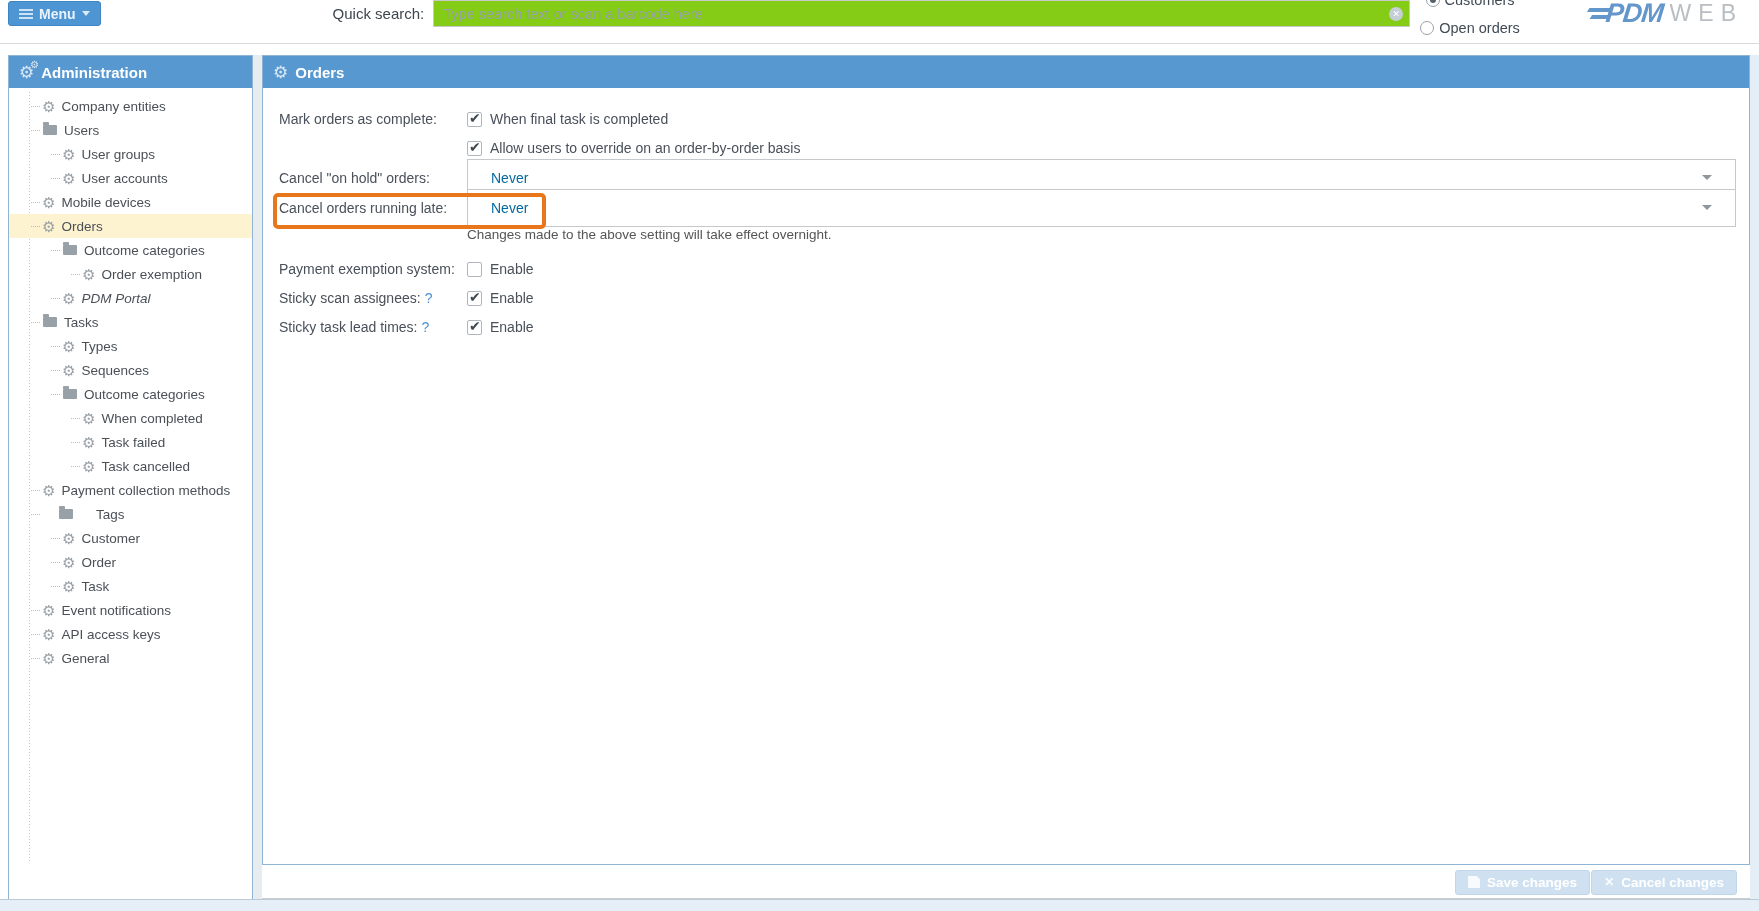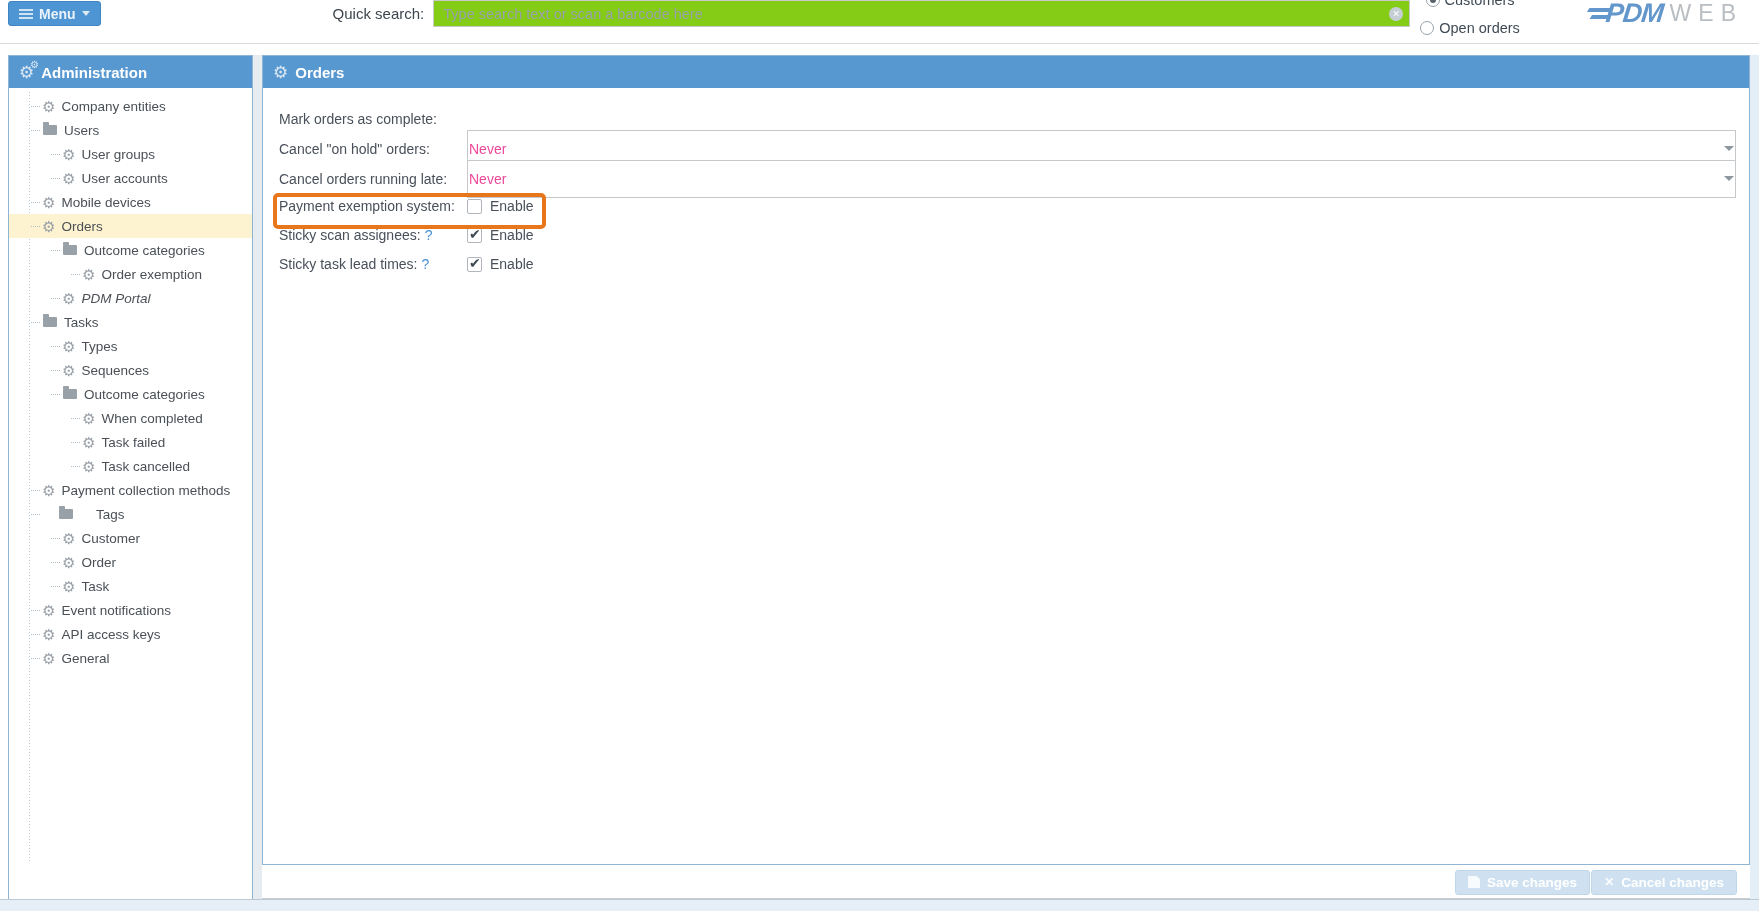--- a/index.html
+++ b/index.html
@@ -85,22 +85,22 @@
   .frow.dd { height:25px; margin-bottom:5px; }
   .frow.first-dd { margin-top:-2px; }
   .frow.note-row { height:18px; margin-bottom:16px; }
   .flabel { width:188px; flex-shrink:0; font-size:14px; color:#49505a; }
   .fctrl { flex:1; display:flex; align-items:center; font-size:14px; color:#49505a; }
   .cb { width:15px; height:15px; border:1px solid #b0b6bc; border-radius:2px; background:#fff;
         margin-right:8px; position:relative; display:inline-block; flex-shrink:0; cursor:pointer; }
   .cb.checked::after { content:"✔"; position:absolute; left:1px; top:-3px; font-size:14px;
                        color:#3e4952; }
   .dropdown { flex:1; margin-right:13px; height:38px; border:1px solid #c6c9cc; background:#fff;
-              display:flex; align-items:center; justify-content:space-between; padding:0 1px;
-              font-size:14px; color:#ec4899; cursor:pointer; }
+              display:flex; align-items:center; justify-content:space-between; padding:0 23px;
+              font-size:14px; color:#0369a1; cursor:pointer; }
   .dd-caret { width:0; height:0; border-left:5px solid transparent; border-right:5px solid transparent;
               border-top:5px solid #8f969c; }
   .note { font-size:13.5px; color:#555; }
   .help { color:#4a90d2; margin-left:4px; }
   .orange-box { position:absolute; left:10px; top:105px; width:273px; height:36px;
                 border:4px solid #e8771c; border-radius:5px; pointer-events:none; z-index:5; }
 
   
   .footer-bar { position:absolute; left:262px; top:822px; width:1488px; height:33px; background:#fff;
                 border-bottom:1px solid #c9ced3; display:flex; align-items:center;
@@ -287,38 +287,55 @@
 
   <section class="main">
     <div class="panel-header">
       <span class="gear-white">⚙</span>
       <span>Orders</span>
     </div>
 
     <div class="form">
       <div class="frow">
         <div class="flabel">Mark orders as complete:</div>
+        <div class="fctrl">
+          <span class="cb checked"></span>
+          <span>When final task is completed</span>
+        </div>
+      </div>
+      <div class="frow">
+        <div class="flabel"></div>
+        <div class="fctrl">
+          <span class="cb checked"></span>
+          <span>Allow users to override on an order-by-order basis</span>
+        </div>
       </div>
       <div class="frow dd first-dd">
         <div class="flabel">Cancel "on hold" orders:</div>
         <div class="fctrl">
           <div class="dropdown">
             <span>Never</span>
             <span class="dd-caret"></span>
           </div>
         </div>
       </div>
       <div class="frow dd">
         <div class="flabel">Cancel orders running late:</div>
         <div class="fctrl">
           <div class="dropdown">
             <span>Never</span>
             <span class="dd-caret"></span>
           </div>
         </div>
+      </div>
+      <div class="frow note-row">
+        <div class="flabel"></div>
+        <div class="fctrl">
+            <span class="note">Changes made to the above setting will take effect overnight.</span>
+          </div>
       </div>
       <div class="frow">
         <div class="flabel">Payment exemption system:</div>
         <div class="fctrl">
           <span class="cb"></span>
           <span>Enable</span>
         </div>
       </div>
       <div class="frow">
         <div class="flabel">

